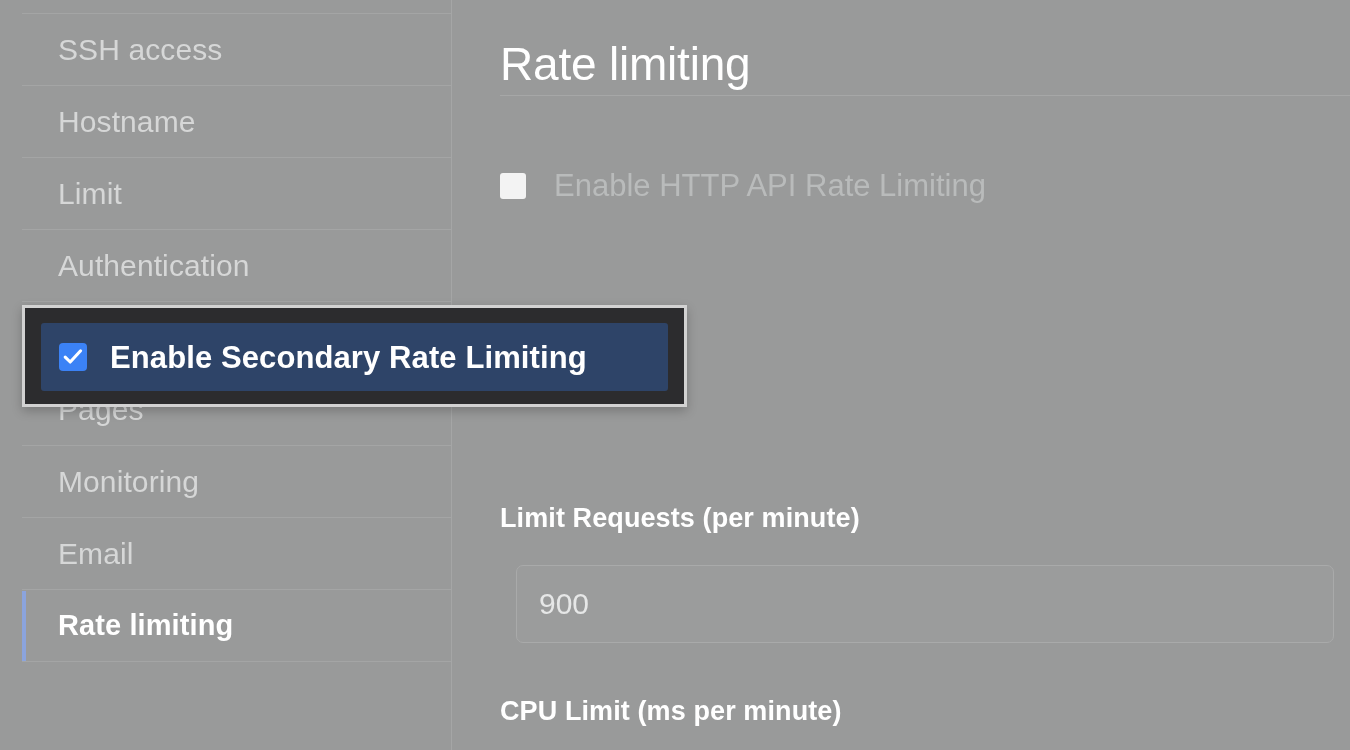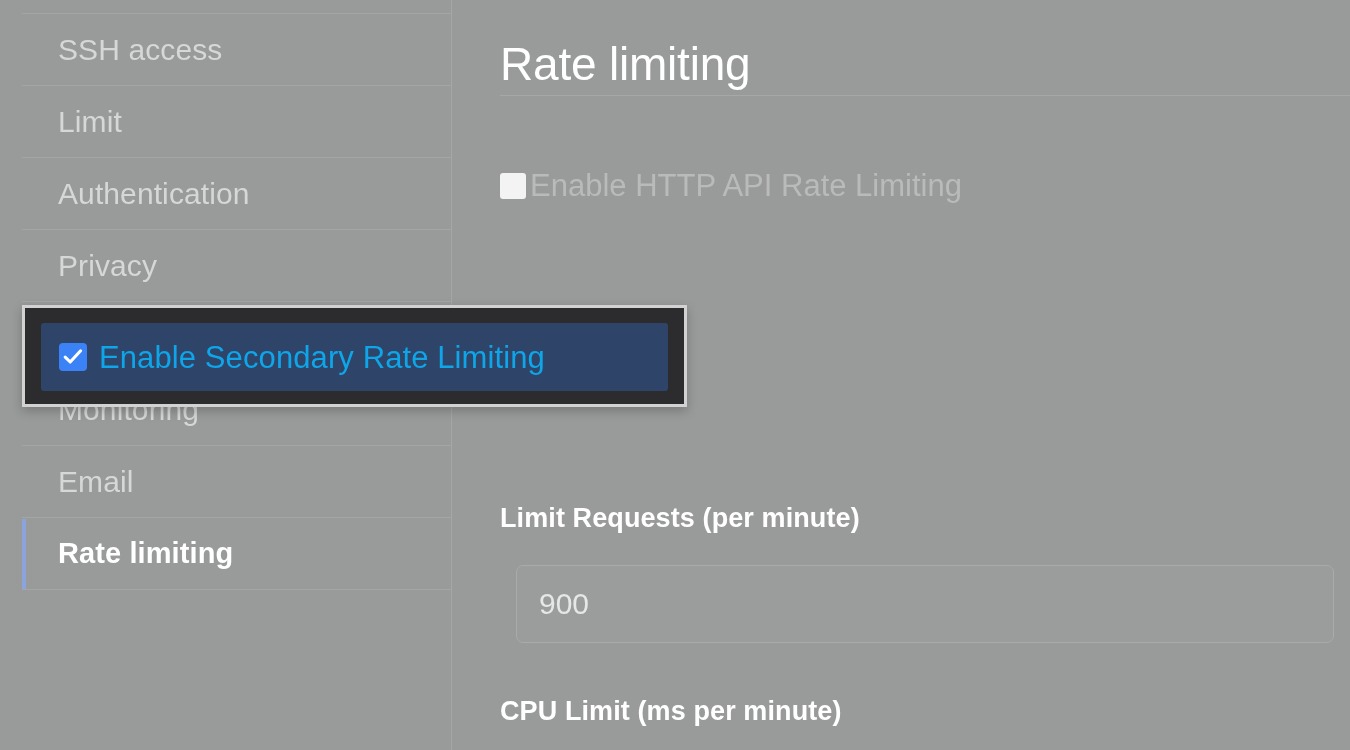--- a/index.html
+++ b/index.html
@@ -116,21 +116,21 @@
     align-items: center;
   }
   .cb-plain {
     width: 26px;
     height: 26px;
     background: #f3f3f3;
     border-radius: 3px;
     flex: none;
   }
   #http-row .cb-label {
-    margin-left: 4px;
+    margin-left: 28px;
     font-size: 31px;
     font-weight: 400;
     color: #b9bbbb;
     line-height: 1;
     white-space: nowrap;
   }
 
   
   #highlight-box {
     position: absolute;
@@ -163,24 +163,24 @@
     background: #3b82f6;
     border-radius: 4px;
     flex: none;
   }
   .cb-checked svg {
     position: absolute;
     left: 4px;
     top: 5px;
   }
   #secondary-row .cb-label {
-    margin-left: 12px;
+    margin-left: 23px;
     font-size: 31px;
-    font-weight: 400;
-    color: #0ea5e9;
+    font-weight: 700;
+    color: #ffffff;
     line-height: 1;
     white-space: nowrap;
     letter-spacing: 0.1px;
   }
 
   
   .field-label {
     position: absolute;
     left: 48px;
     font-size: 27px;
@@ -222,20 +222,24 @@
       <div class="nav-item">
         
         
       </div>
 
       <div class="nav-item">
 
         <span class="nav-label">SSH access</span>
       </div>
 
+      <div class="nav-item">
+
+        <span class="nav-label">Hostname</span>
+      </div>
 
       <div class="nav-item">
 
         <span class="nav-label">Limit</span>
       </div>
 
       <div class="nav-item">
 
         <span class="nav-label">Authentication</span>
       </div>

